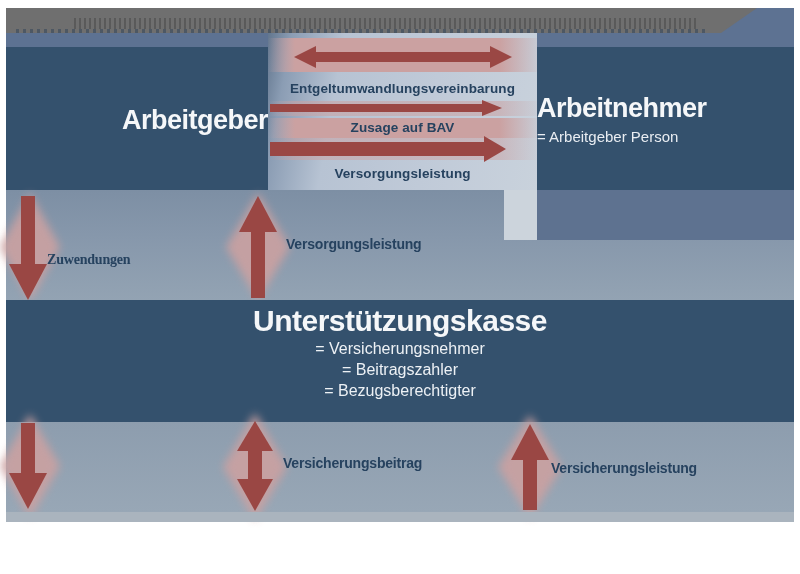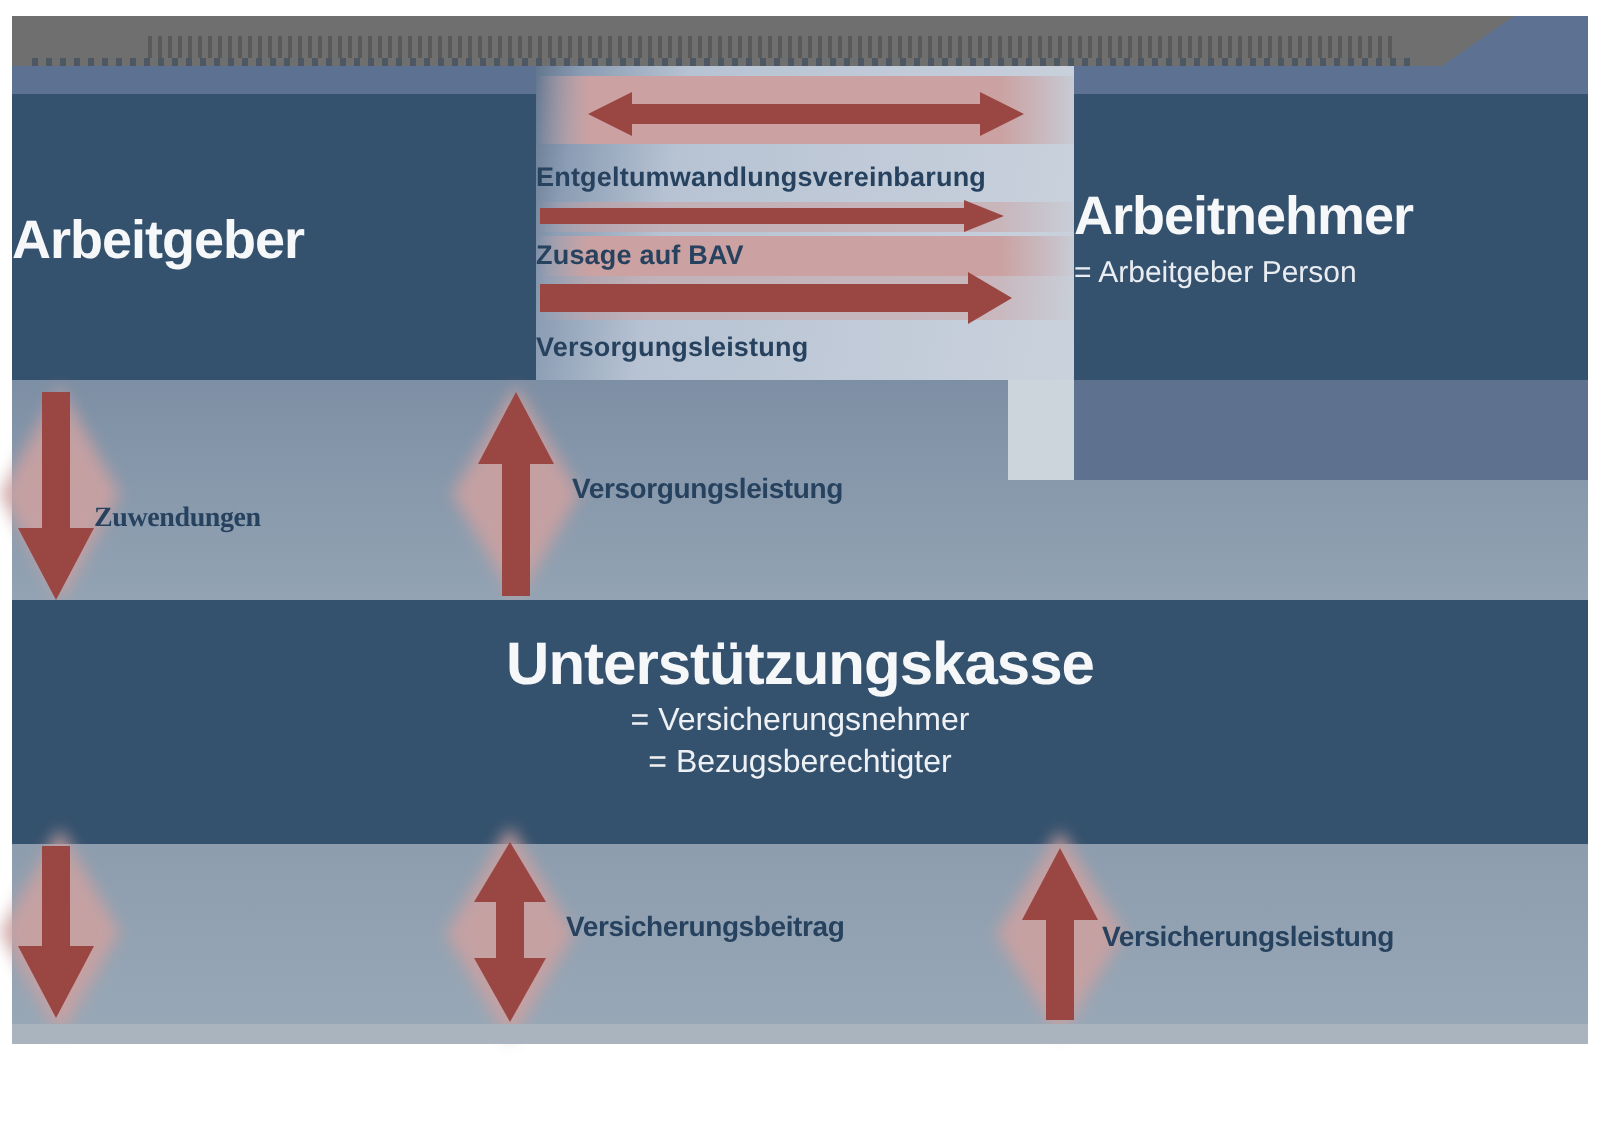--- a/index.html
+++ b/index.html
@@ -21,35 +21,35 @@
   .top-strip{left:6px;top:8px;width:788px;height:39px;background:var(--strip);}
   .title-band{left:6px;top:8px;width:751px;height:25px;background:var(--band);
     clip-path:polygon(0 0,100% 0,calc(100% - 36px) 100%,0 100%);}
   .title-band::before{content:"";position:absolute;left:9%;right:8%;top:38%;bottom:18%;
     background:repeating-linear-gradient(90deg,rgba(45,45,45,.32) 0 2px,rgba(0,0,0,0) 2px 5px);}
   .band-remnant{left:16px;top:29px;width:690px;height:4px;opacity:.55;
     background:repeating-linear-gradient(90deg,rgba(35,58,84,.8) 0 3px,rgba(0,0,0,0) 3px 7px);}
 
   
   .navy-box{background:var(--navy);color:#f5f7f9;}
-  .box-employer{left:6px;top:47px;width:262px;height:147px;display:flex;align-items:center;justify-content:flex-start;}
+  .box-employer{left:6px;top:47px;width:262px;height:147px;display:flex;align-items:center;justify-content:flex-end;}
   .box-employee{left:537px;top:47px;width:257px;height:143px;display:flex;flex-direction:column;align-items:flex-start;justify-content:center;gap:4px;}
   .box-title{font-size:27px;font-weight:bold;letter-spacing:-.5px;white-space:nowrap;}
   .box-subtitle{font-size:15px;color:#e9edf2;white-space:nowrap;}
 
   
   .relation-panel{left:268px;top:33px;width:269px;height:157px;
     background:linear-gradient(100deg,#62768e 0%,#8b9db4 8%,#b7c3d3 26%,#c0cad8 60%,#c9d2dc 100%);}
   .pink-band{position:absolute;left:0;right:0;
     background:linear-gradient(90deg,rgba(203,161,161,0) 0%,var(--pink) 10%,var(--pink) 86%,rgba(203,161,161,.12) 100%);}
   .pb1{top:5px;height:34px;}
   .pb2a{top:68px;height:15px;opacity:.55;}
   .pb2{top:85px;height:20px;}
   .pb3a{top:105px;height:22px;opacity:.5;}
-  .panel-label{position:absolute;left:0;right:0;font-size:13.5px;font-weight:bold;
+  .panel-label{position:absolute;left:0;right:0;text-align:center;font-size:13.5px;font-weight:bold;
     color:var(--labelNavy);letter-spacing:.1px;white-space:nowrap;}
   .pl1{top:48px;}
   .pl2{top:87px;}
   .pl3{top:133px;}
 
   
   .h-double{position:absolute;left:26px;top:13px;width:218px;height:22px;}
   .h-double .body{position:absolute;left:20px;right:20px;top:6px;bottom:6px;background:var(--red);}
   .h-double .head-l{position:absolute;left:0;top:0;width:0;height:0;
     border-top:11px solid transparent;border-bottom:11px solid transparent;border-right:22px solid var(--red);}
@@ -81,21 +81,21 @@
   .tri-down{position:absolute;width:0;height:0;
     border-left:19px solid transparent;border-right:19px solid transparent;border-top:36px solid var(--red);}
   .tri-up{position:absolute;width:0;height:0;
     border-left:19px solid transparent;border-right:19px solid transparent;border-bottom:36px solid var(--red);}
   .tri-up.small{border-left-width:18px;border-right-width:18px;border-bottom-width:30px;}
   .tri-down.small{border-left-width:18px;border-right-width:18px;border-top-width:32px;}
   .flow-label{position:absolute;font-size:14px;font-weight:bold;color:var(--labelNavy);
     letter-spacing:-.2px;white-space:nowrap;}
 
   
-  .box-ukasse{left:6px;top:300px;width:788px;height:122px;text-align:center;padding-top:16px;}
+  .box-ukasse{left:6px;top:300px;width:788px;height:122px;text-align:center;padding-top:4px;}
   .ukasse-title{font-size:30px;font-weight:bold;letter-spacing:-.5px;line-height:34px;}
   .ukasse-role{font-size:16px;line-height:21px;color:#edf1f5;}
   .divider-band{left:6px;top:512px;width:788px;height:10px;background:var(--divider);}
   .box-insurer{left:6px;top:522px;width:788px;height:46px;display:flex;align-items:center;justify-content:center;}
 </style>
 </head>
 <body>
 
 <div id="canvas">
 
@@ -149,20 +149,21 @@
   <div class="abs diamond" style="left:226px;top:193px;width:64px;height:108px;">
       <div class="shape"></div>
     </div>
   <div class="abs tri-up" style="left:239px;top:196px;"></div>
   <div class="abs shaft" style="left:251px;top:228px;height:70px;"></div>
   <div class="abs flow-label" style="left:286px;top:236px;">Versorgungsleistung</div>
 
   <div class="abs navy-box box-ukasse">
     <div class="ukasse-title">Unterstützungskasse</div>
     <div class="ukasse-role">= Versicherungsnehmer</div>
+    <div class="ukasse-role">= Beitragszahler</div>
     <div class="ukasse-role">= Bezugsberechtigter</div>
   </div>
 
   <div class="abs low-section"></div>
 
   <div class="abs diamond" style="left:0;top:414px;width:60px;height:104px;">
       <div class="shape"></div>
     </div>
   <div class="abs shaft" style="left:21px;top:423px;height:52px;"></div>
   <div class="abs tri-down" style="left:9px;top:473px;"></div>

